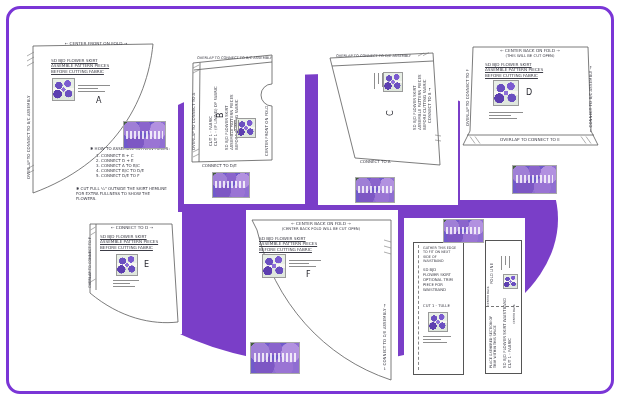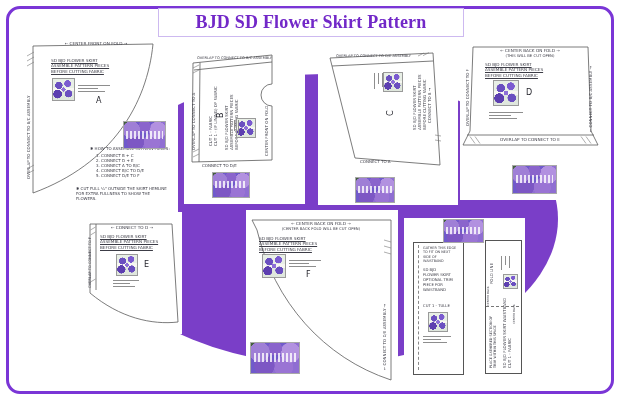--- a/index.html
+++ b/index.html
@@ -46,23 +46,20 @@
   .strip{position:absolute;border:1px solid #555;z-index:3;background:#fff;}
   .dashline-v{position:absolute;border-left:1px dashed #888;z-index:4;}
   .dashline-h{position:absolute;border-top:1px dashed #777;z-index:4;}
 </style>
 </head>
 <body>
 
 <div class="canvas">
   <div class="frame"></div>
   <div class="ellipse"></div>
-  <div class="title-box">
-    <span>BJD SD Flower Skirt Pattern</span>
-  </div>
 
   <div class="page" style="left:20px;top:36px;width:158px;height:188px">
     <svg width="158" height="188" viewBox="0 0 158 188">
       <g fill="none" stroke="#5a5a5a" stroke-width="0.8">
         <path d="M13,10 L133,8"></path>
           <path d="M13,10 L13,157"></path>
         <path d="M133,8 C127,68 92,128 13,157"></path>
       </g>
       <g stroke="#777" stroke-width="0.6">
         <path d="M7,20 l7,-4 M7,25 l7,-4 M7,30 l7,-4 M7,133 l7,-4 M7,138 l7,-4"></path>

